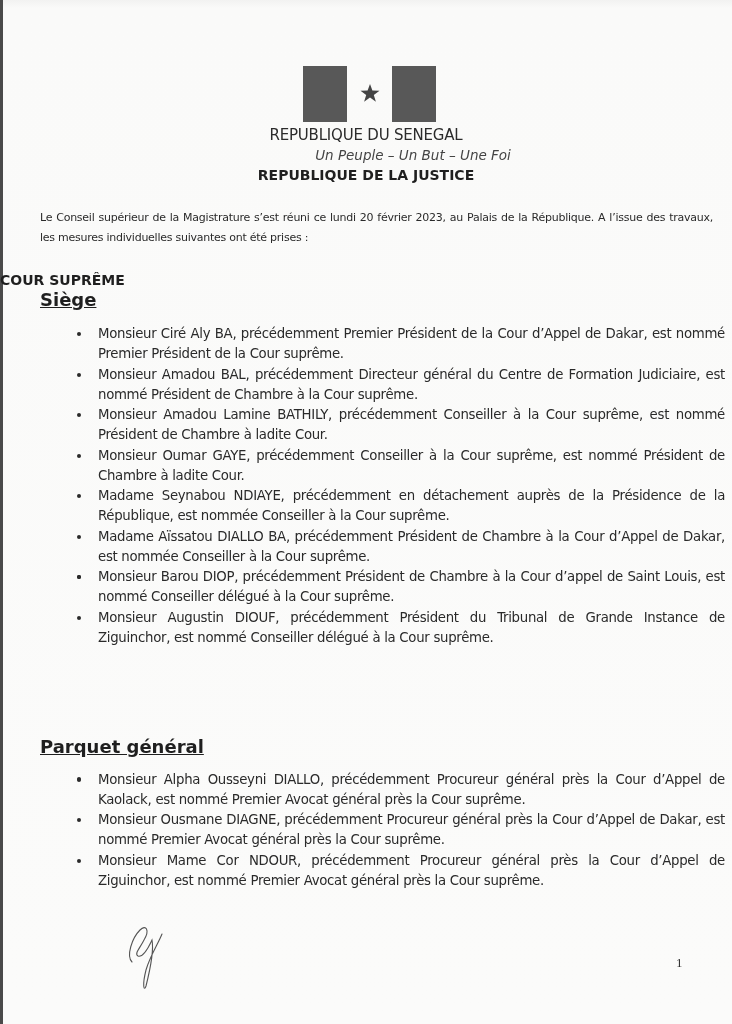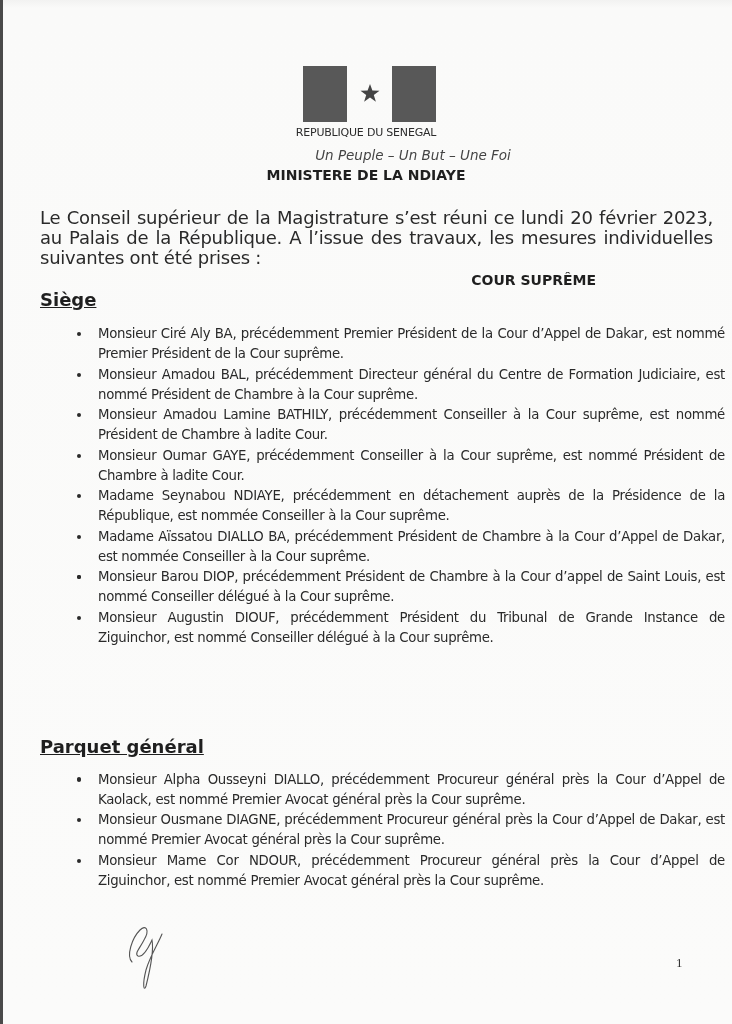--- a/index.html
+++ b/index.html
@@ -25,29 +25,29 @@
       position: absolute; top: 0; width: 44px; height: 56px; background: #585858;
     }
     .flag .band.l { left: 0; }
     .flag .band.r { left: 89px; }
     .flag .star {
       position: absolute; left: 57px; top: 17px; width: 20px; height: 20px;
     }
     .hdr {
       position: absolute; left: 0; width: 732px; text-align: center;
     }
-    .country { top: 126px; font-size: 11px; letter-spacing: -0.2px; color: #2b2b2b; }
+    .country { top: 126px; font-size: 15px; letter-spacing: -0.2px; color: #2b2b2b; }
     .motto { top: 147px; font-size: 13.5px; font-style: italic; color: #444; padding-left: 47px; }
     .ministry { top: 167px; font-size: 14px; font-weight: bold; color: #1f1f1f; }
     .intro {
       position: absolute; left: 40px; top: 208px; width: 673px;
-      font-size: 18px; line-height: 20px; text-align: justify; letter-spacing: -0.25px;
+      font-size: 11px; line-height: 20px; text-align: justify; letter-spacing: -0.25px;
     }
     .section-title {
-      position: absolute; left: 0; top: 272px; width: 596px; text-align: right;
+      position: absolute; left: 0; top: 272px; width: 596px; text-align: left;
       font-size: 14px; font-weight: bold; color: #1f1f1f;
     }
     .subhead {
       position: absolute; left: 40px; font-size: 18px; font-weight: bold;
       text-decoration: underline; color: #1f1f1f;
     }
     ul.items {
       position: absolute; left: 40px; width: 673px; margin: 12px; padding: 0; list-style: none;
     }
     ul.items li {
@@ -76,21 +76,21 @@
 <div class="flag">
   <div class="band l"></div>
   <svg class="star" viewBox="0 0 20 20">
     <polygon points="10,1 12.4,7.6 19.5,7.7 13.8,11.9 15.9,18.7 10,14.6 4.1,18.7 6.2,11.9 0.5,7.7 7.6,7.6" fill="#444"></polygon>
   </svg>
   <div class="band r"></div>
 </div>
 
 <div class="hdr country">REPUBLIQUE DU SENEGAL</div>
 <div class="hdr motto">Un Peuple – Un But – Une Foi</div>
-<div class="hdr ministry">MINISTERE DE LA NDIAYE</div>
+<div class="hdr ministry">REPUBLIQUE DE LA JUSTICE</div>
 
 <div class="intro">Le Conseil supérieur de la Magistrature s’est réuni ce lundi 20 février 2023, au Palais de la République. A l’issue des travaux, les mesures individuelles suivantes ont été prises :</div>
 
 <div class="section-title">COUR SUPRÊME</div>
 
 <div class="subhead" style="top:289px;">Siège</div>
 
 <ul class="items" style="top:312px;">
   <li><span class="dot"></span><span>Monsieur Ciré Aly BA, précédemment Premier Président de la Cour d’Appel de Dakar, est nommé Premier Président de la Cour suprême.</span></li>
   <li><span class="dot"></span><span>Monsieur Amadou BAL, précédemment Directeur général du Centre de Formation Judiciaire, est nommé Président de Chambre à la Cour suprême.</span></li>

